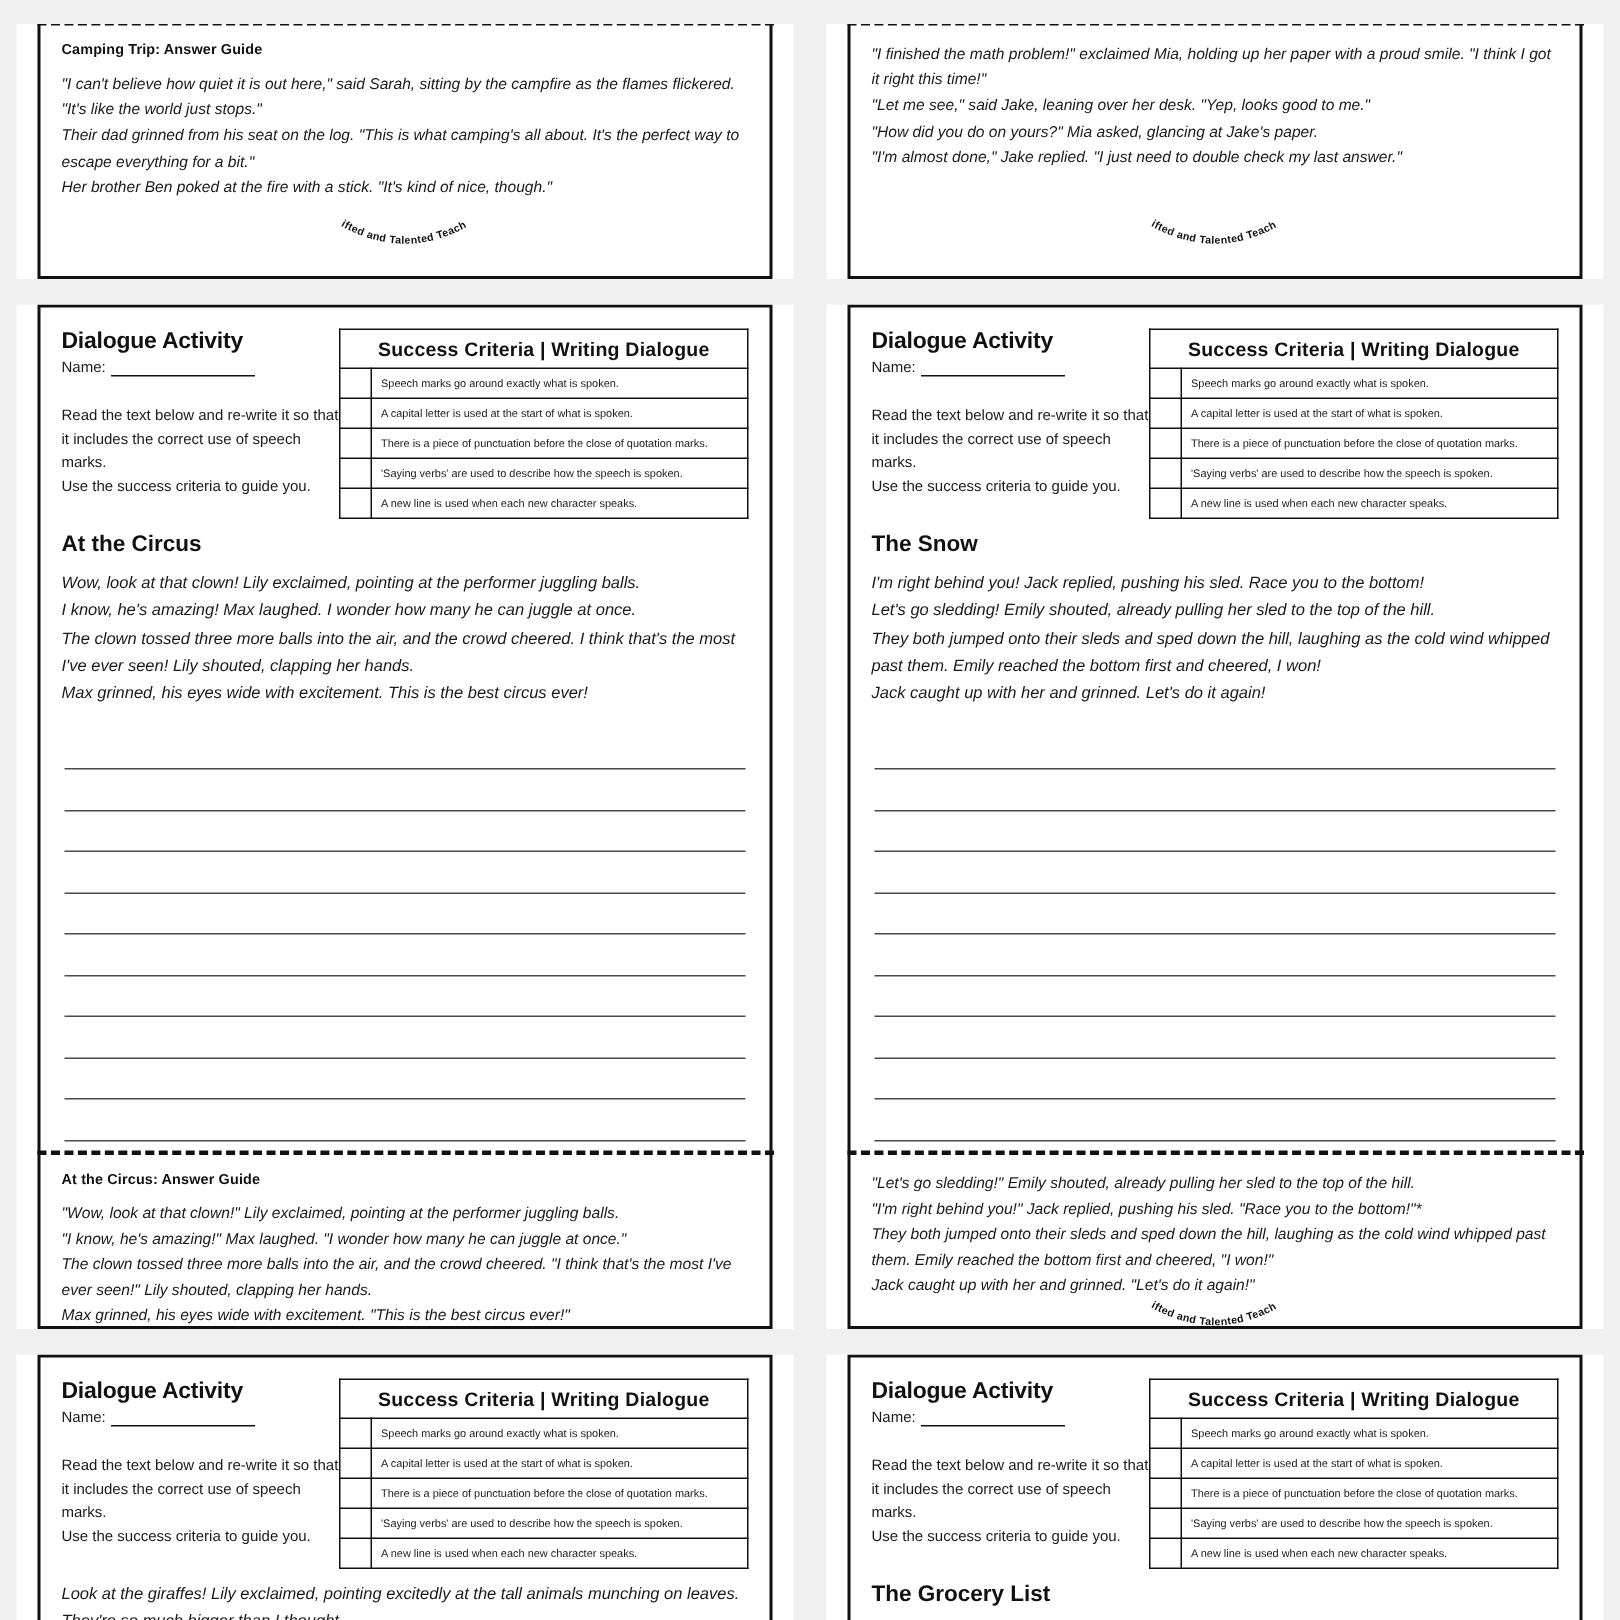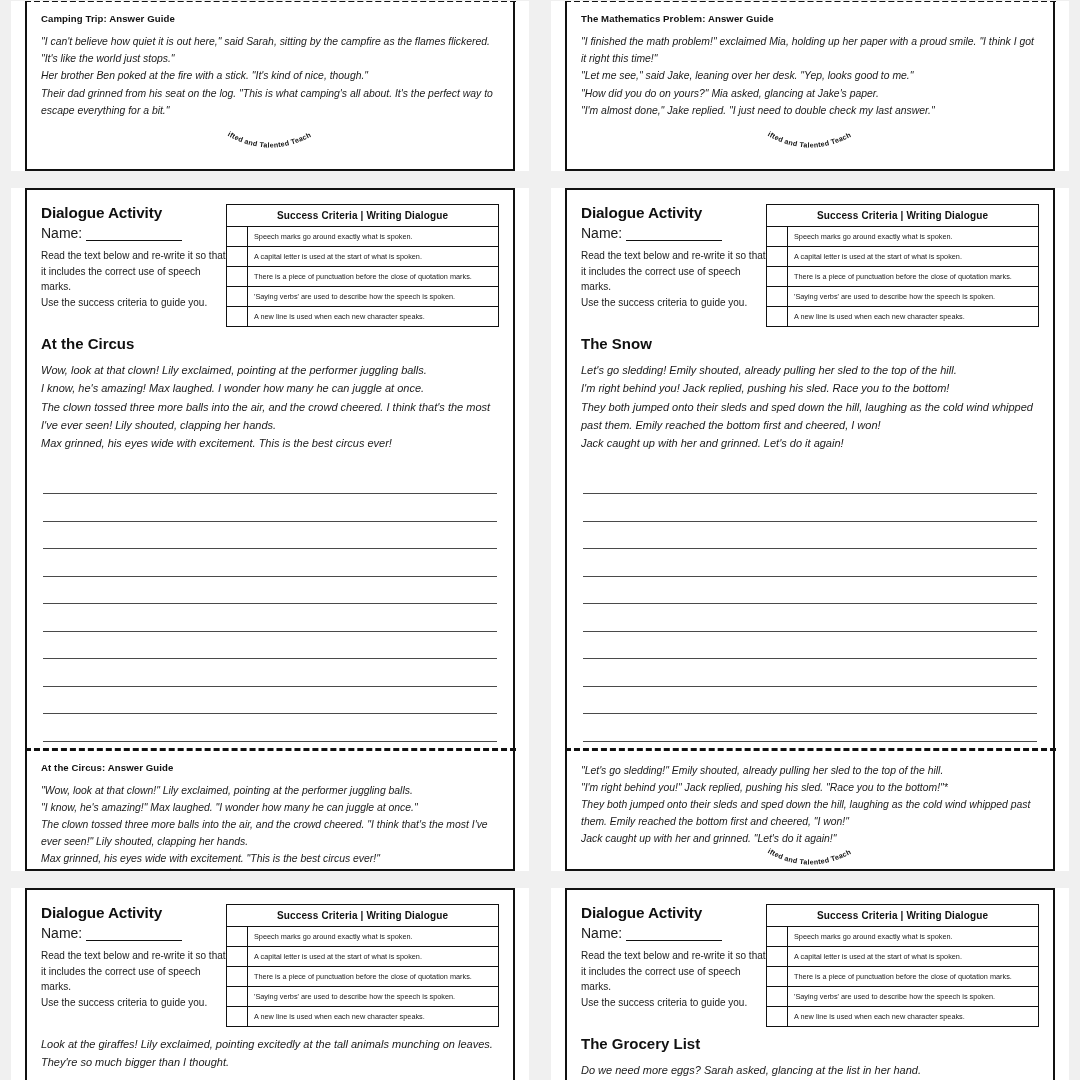--- a/index.html
+++ b/index.html
@@ -20,21 +20,21 @@
   .page-grid {
     position: absolute;
     left: 0; top: 0;
     width: 1080px;
     height: 1080px;
     display: grid;
     grid-template-columns: 1fr 1fr;
     grid-template-rows: 170px 683px 227px;
     column-gap: 22px;
     row-gap: 17px;
-    padding: 1px 11px;
+    padding: 16px 11px;
   }
 
   
   .card {
     background: #ffffff;
     position: relative;
     overflow: hidden;
     display: flex;
     flex-direction: column;
   }
@@ -115,23 +115,23 @@
     font-size: 15.3px;
     font-weight: bold;
     color: #111;
     letter-spacing: -.15px;
     margin-bottom: 3px;
   }
 
   .name-row {
     display: flex;
     align-items: flex-end;
-    font-size: 14px;
+    font-size: 10px;
     color: #1a1a1a;
-    margin-bottom: 7px;
+    margin-bottom: 19px;
   }
   .name-rule {
     flex: 0 0 96px;
     border-bottom: 1.4px solid #111;
     height: 11px;
     margin-left: 4px;
   }
 
   .ws-instr {
     font-size: 10px;
@@ -143,21 +143,21 @@
   
   .criteria {
     flex: 1 1 auto;
     border: 1.4px solid #111;
     border-collapse: collapse;
     width: 100%;
     align-self: flex-start;
   }
   .criteria th {
     border: 1.2px solid #111;
-    font-size: 10px;
+    font-size: 13px;
     font-weight: bold;
     color: #111;
     padding: 5px 3px;
     letter-spacing: .15px;
   }
   .criteria td.tick {
     border: 1.2px solid #111;
     width: 21px;
   }
   .criteria td.crit {
@@ -204,40 +204,39 @@
 
 <div class="page-grid">
 
   <div class="card row1">
     <div class="sheet">
       <div class="cutline top"></div>
       <div class="answer-block">
         <div class="ag-title">Camping Trip: Answer Guide</div>
         <div class="ag-lines">
           <div>"I can't believe how quiet it is out here," said Sarah, sitting by the campfire as the flames flickered. "It's like the world just stops."</div>
+          <div>Their dad grinned from his seat on the log. "This is what camping's all about. It's the perfect way to escape everything for a bit."</div>
           <div>Her brother Ben poked at the fire with a stick. "It's kind of nice, though."</div>
-          <div>Their dad grinned from his seat on the log. "This is what camping's all about. It's the perfect way to escape everything for a bit."</div>
         </div>
         <div class="brand">
           <svg width="96" height="26" viewBox="0 0 96 26" aria-hidden="true">
             <defs>
                 <path id="arc1" d="M 6,5 Q 48,28 90,5" fill="none"></path>
               </defs>
             <text><textPath href="#arc1" startOffset="50%" text-anchor="middle">Gifted and Talented Teacher</textPath></text>
           </svg>
         </div>
       </div>
     </div>
   </div>
 
   <div class="card row1">
     <div class="sheet">
       <div class="cutline top"></div>
       <div class="answer-block">
-        <div class="ag-title">The Mathematics Problem: Answer Guide</div>
         <div class="ag-lines">
           <div>"I finished the math problem!" exclaimed Mia, holding up her paper with a proud smile. "I think I got it right this time!"</div>
           <div>"Let me see," said Jake, leaning over her desk. "Yep, looks good to me."</div>
           <div>"How did you do on yours?" Mia asked, glancing at Jake's paper.</div>
           <div>"I'm almost done," Jake replied. "I just need to double check my last answer."</div>
         </div>
         <div class="brand">
           <svg width="96" height="26" viewBox="0 0 96 26" aria-hidden="true">
             <defs>
                 <path id="arc2" d="M 6,5 Q 48,28 90,5" fill="none"></path>
@@ -375,22 +374,22 @@
             <td class="tick"></td>
             <td class="crit">A new line is used when each new character speaks.</td>
           </tr>
         </tbody>
           </table>
       </div>
 
       <div class="passage">
         <div class="passage-title">The Snow</div>
         <div class="passage-body">
+          <div>I'm right behind you! Jack replied, pushing his sled. Race you to the bottom!</div>
           <div>Let's go sledding! Emily shouted, already pulling her sled to the top of the hill.</div>
-          <div>I'm right behind you! Jack replied, pushing his sled. Race you to the bottom!</div>
           <div>They both jumped onto their sleds and sped down the hill, laughing as the cold wind whipped past them. Emily reached the bottom first and cheered, I won!</div>
           <div>Jack caught up with her and grinned. Let's do it again!</div>
         </div>
       </div>
 
       <div class="writing">
         <div class="wline"></div>
         <div class="wline"></div>
         <div class="wline"></div>
         <div class="wline"></div>

